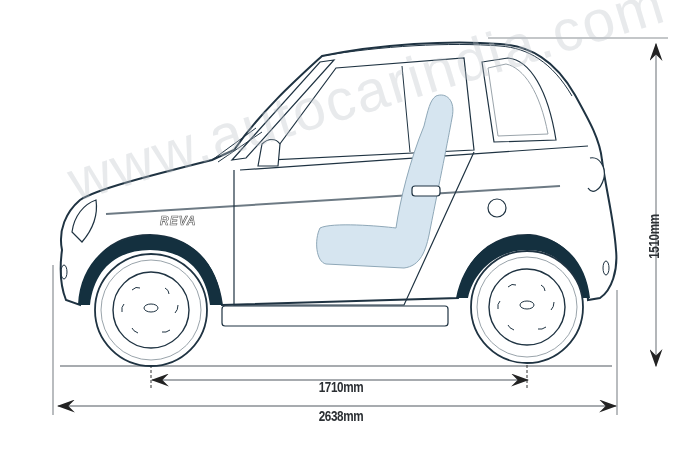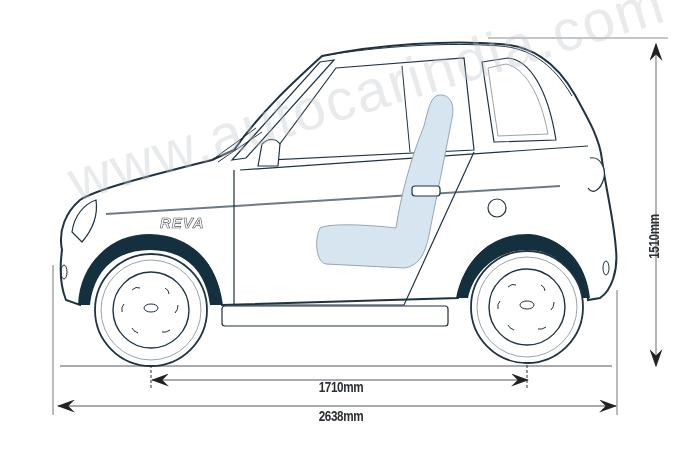--- a/index.html
+++ b/index.html
@@ -3,21 +3,21 @@
 <meta charset="utf-8">
 <style>
   html, body { margin:0; padding:0; background:#ffffff; }
   body { width:700px; height:464px; position:relative; overflow:hidden; font-family:"Liberation Sans", sans-serif; }
   #stage { position:absolute; left:0; top:0; width:700px; height:464px; }
   .dim-label { position:absolute; font-family:"Liberation Sans", sans-serif; font-weight:bold; color:#2b2f33; font-size:15px; letter-spacing:-0.5px; transform:scaleX(0.78); transform-origin:center; white-space:nowrap; }
   #lbl-wheelbase { left:296px; top:378px; width:90px; text-align:center; }
   #lbl-length { left:296px; top:407px; width:90px; text-align:center; }
   #lbl-height { left:608px; top:228px; width:90px; text-align:center; transform:rotate(-90deg) scaleX(0.78); }
   .watermark { position:absolute; left:60px; top:150px; font-family:"Liberation Sans", sans-serif; font-size:58px; color:rgba(190,195,200,0.35); transform:rotate(-17deg); transform-origin:left top; white-space:nowrap; letter-spacing:2px; pointer-events:none; }
-  .badge { position:absolute; left:160px; top:214px; font-family:"Liberation Sans", sans-serif; font-style:italic; font-weight:bold; font-size:15px; color:#ffffff; -webkit-text-stroke:0.6px #555; letter-spacing:1px; }
+  .badge { position:absolute; left:160px; top:214px; font-family:"Liberation Sans", sans-serif; font-style:italic; font-weight:bold; font-size:12px; color:#ffffff; -webkit-text-stroke:0.6px #555; letter-spacing:1px; }
 </style>
 </head>
 <body>
 
 <div id="stage">
   <svg width="700" height="464" viewBox="0 0 700 464" xmlns="http://www.w3.org/2000/svg">
     <defs>
       <marker id="arrowL" markerWidth="14" markerHeight="10" refX="1" refY="5" orient="auto">
         <path d="M14,0 L0,5 L14,10 L9,5 Z" fill="#222"></path>
       </marker>

